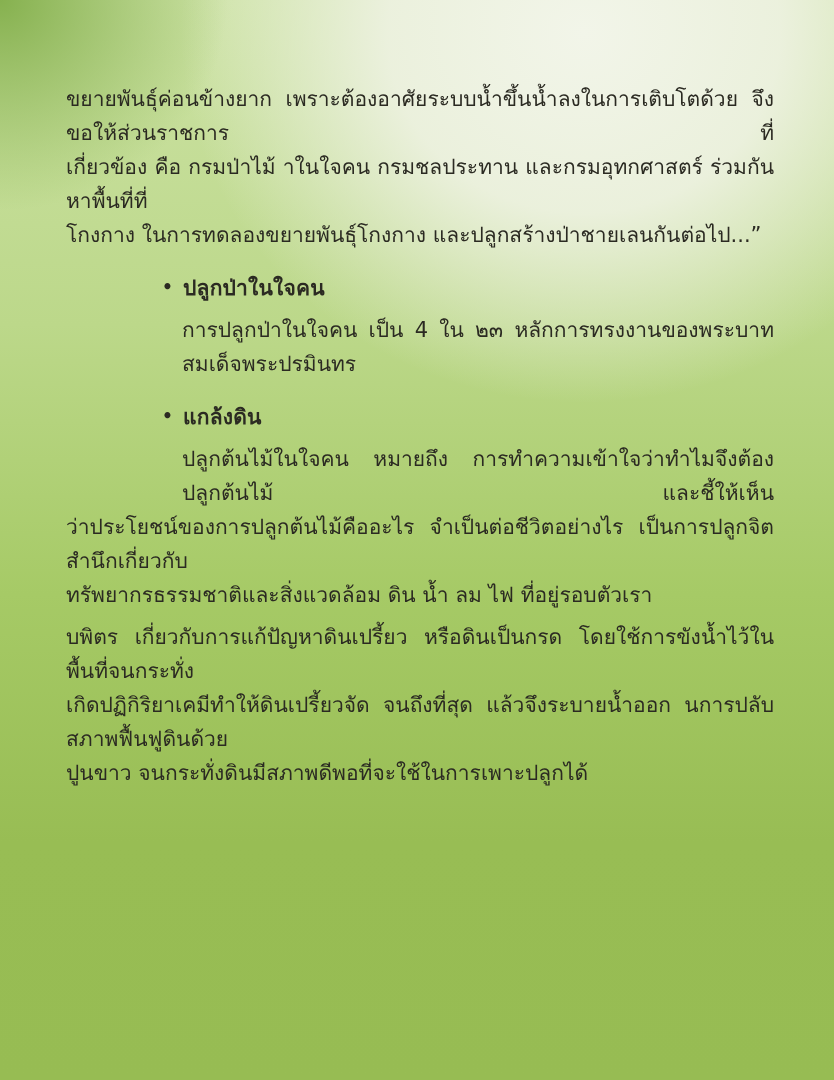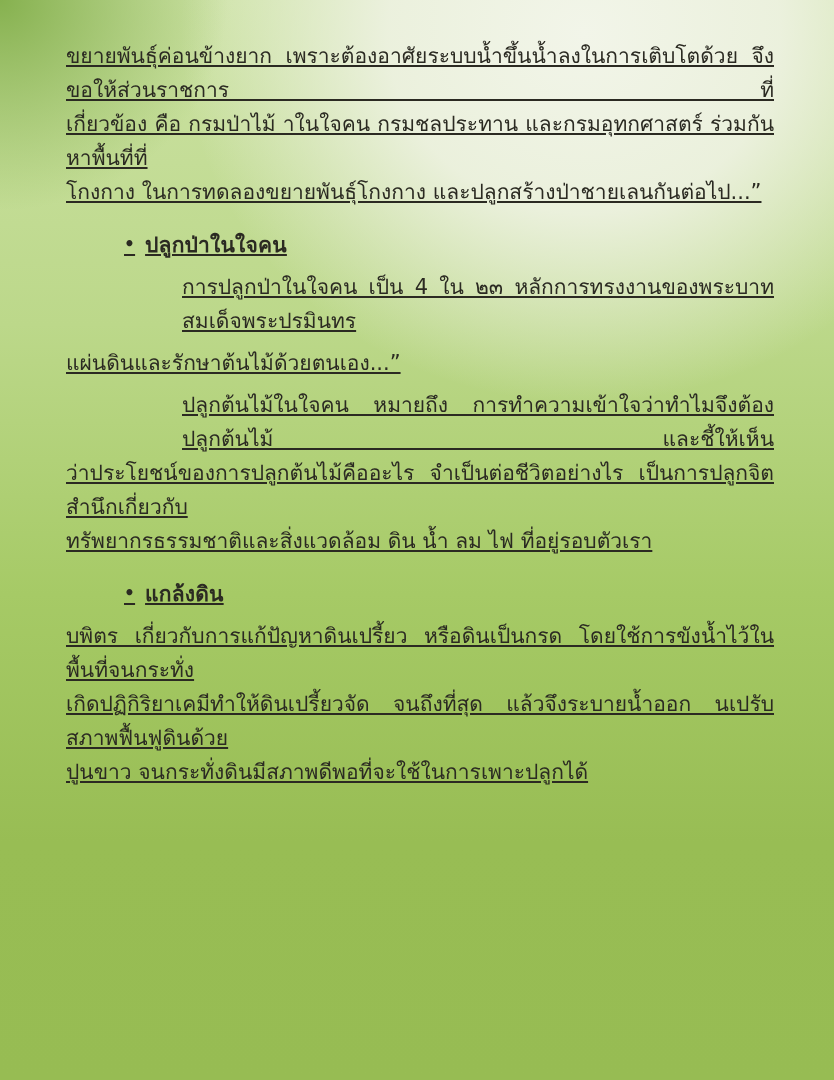--- a/index.html
+++ b/index.html
@@ -18,29 +18,28 @@
     background-color: var(--base-green);
     background-image:
       radial-gradient(ellipse 42% 30% at 0% 0%, var(--corner-green) 0%, rgba(134,177,79,0) 65%),
       radial-gradient(ellipse 62% 44% at 70% 3%, var(--highlight) 0%, rgba(238,242,226,0.92) 38%, rgba(238,242,226,0) 78%),
       linear-gradient(180deg, #cce2a4 0%, #bcd88a 30%, #a6ca66 55%, #98bd54 78%, #97bc53 100%);
   }
   .doc {
     position: relative;
     width: 834px;
     height: 828px;
-    padding: 31px 60px 0 66px;
+    padding: 74px 60px 0 66px;
     color: var(--text-color);
-    text-decoration: underline;
   }
   .block { margin: 0; }
   .para  { margin-top: 8px; }
   .heading {
     margin-top: 18px;
-    margin-left: 58px;
+    margin-left: 96px;
     font-size: 21px;
     line-height: 34px;
     font-weight: bold;
     letter-spacing: 0.2px;
   }
   .heading .bullet { margin-right: 10px; font-size: 17px; vertical-align: 2px; }
   .line {
     font-size: 21px;
     line-height: 34px;
     text-align: justify;
@@ -59,27 +58,26 @@
       <div class="block para">
         <div class="line">ขยายพันธุ์ค่อนข้างยาก เพราะต้องอาศัยระบบน้ำขึ้นน้ำลงในการเติบโตด้วย จึงขอให้ส่วนราชการ ที่</div>
         <div class="line">เกี่ยวข้อง คือ กรมป่าไม้ าในใจคน กรมชลประทาน และกรมอุทกศาสตร์ ร่วมกันหาพื้นที่ที่</div>
         <div class="line last">โกงกาง ในการทดลองขยายพันธุ์โกงกาง และปลูกสร้างป่าชายเลนกันต่อไป...”</div>
       </div>
       <div class="block heading"><span class="bullet">•</span><span>ปลูกป่าในใจคน</span></div>
       <div class="block para">
         <div class="line first-indent">การปลูกป่าในใจคน เป็น 4 ใน ๒๓ หลักการทรงงานของพระบาทสมเด็จพระปรมินทร</div>
       </div>
       <div class="block para quote">
-        <div class="line last">แผ่นดินและรักษาต้นไม้ด้วยตนเอง...”</div>
       </div>
+      <div class="block heading"><span class="bullet">•</span><span>แกล้งดิน</span></div>
       <div class="block para">
         <div class="line first-indent">ปลูกต้นไม้ในใจคน หมายถึง การทำความเข้าใจว่าทำไมจึงต้องปลูกต้นไม้ และชี้ให้เห็น</div>
         <div class="line">ว่าประโยชน์ของการปลูกต้นไม้คืออะไร จำเป็นต่อชีวิตอย่างไร เป็นการปลูกจิตสำนึกเกี่ยวกับ</div>
         <div class="line last">ทรัพยากรธรรมชาติและสิ่งแวดล้อม ดิน น้ำ ลม ไฟ ที่อยู่รอบตัวเรา</div>
       </div>
-      <div class="block heading"><span class="bullet">•</span><span>แกล้งดิน</span></div>
       <div class="block para">
         <div class="line">บพิตร เกี่ยวกับการแก้ปัญหาดินเปรี้ยว หรือดินเป็นกรด โดยใช้การขังน้ำไว้ในพื้นที่จนกระทั่ง</div>
-        <div class="line">เกิดปฏิกิริยาเคมีทำให้ดินเปรี้ยวจัด จนถึงที่สุด แล้วจึงระบายน้ำออก นเปรับสภาพฟื้นฟูดินด้วย</div>
+        <div class="line">เกิดปฏิกิริยาเคมีทำให้ดินเปรี้ยวจัด จนถึงที่สุด แล้วจึงระบายน้ำออก นการปลับสภาพฟื้นฟูดินด้วย</div>
         <div class="line last">ปูนขาว จนกระทั่งดินมีสภาพดีพอที่จะใช้ในการเพาะปลูกได้</div>
       </div>
     </div>
 </div>
 
 </body></html>

